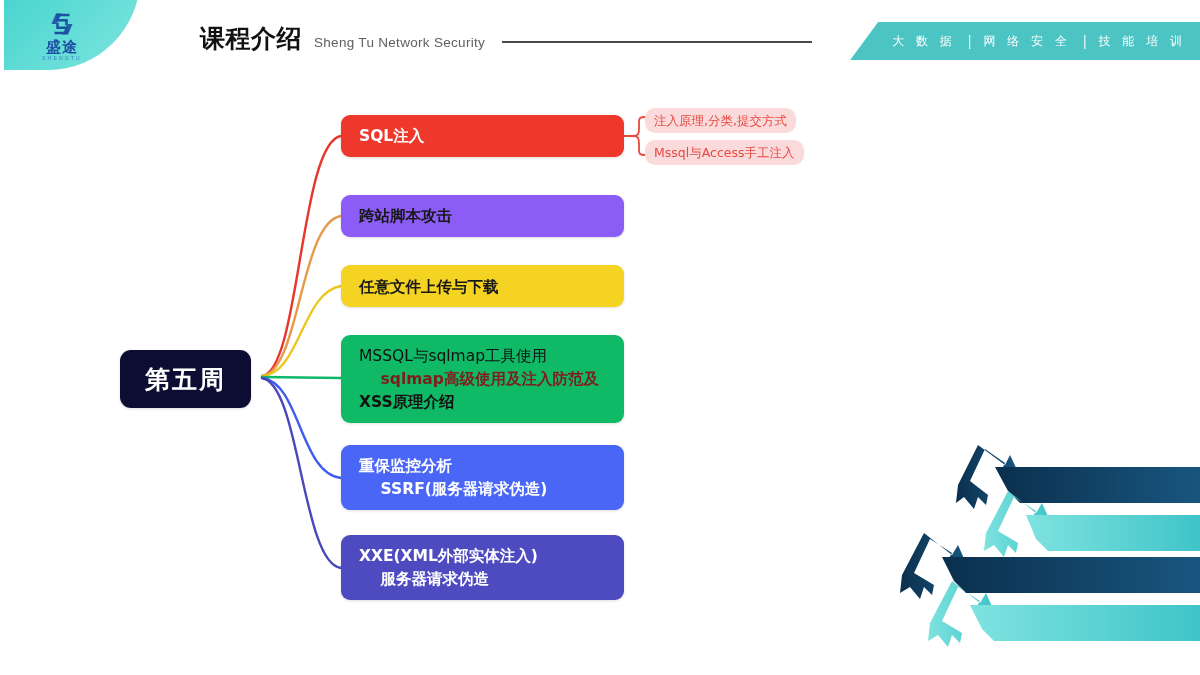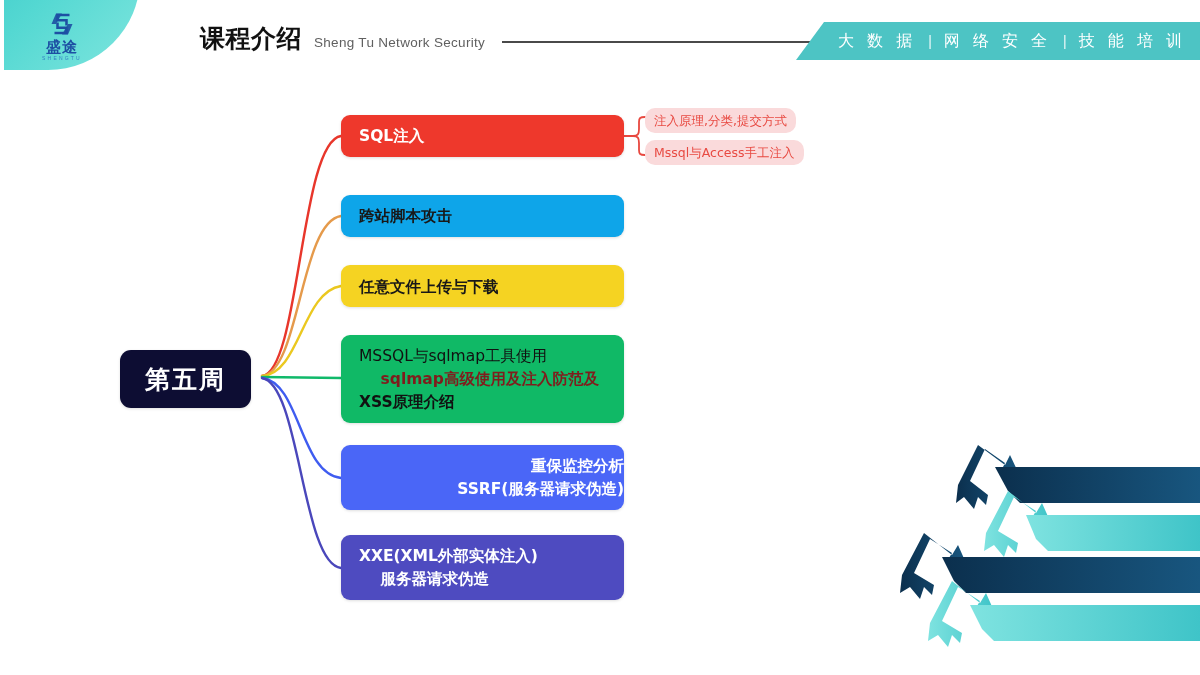--- a/index.html
+++ b/index.html
@@ -101,21 +101,21 @@
     height: 38px;
     background: #4dc4c4;
     display: flex;
     align-items: center;
     padding: 0 18px 0 42px;
     clip-path: polygon(28px 0, 100% 0, 100% 100%, 0 100%);
   }
   .nav-item {
     color: #ffffff;
     font-family: "DejaVu Sans", sans-serif;
-    font-size: 16px;
+    font-size: 12px;
     letter-spacing: 4px;
     white-space: nowrap;
   }
   .nav-sep {
     color: #ffffff;
     font-size: 14px;
     margin: 0 12px;
     opacity: .9;
   }
 
@@ -267,35 +267,35 @@
     <div class="node-line" style="color:#ffffff">SQL注入</div>
   </div>
 
   <div class="sub-node" id="sub-1" style="background: rgb(250, 218, 219);">
     <div class="node-line">注入原理,分类,提交方式</div>
   </div>
   <div class="sub-node" id="sub-2" style="background: rgb(250, 218, 219);">
     <div class="node-line">Mssql与Access手工注入</div>
   </div>
 
-  <div class="node branch-node" id="node-xss" style="background: #0ea5e9;">
+  <div class="node branch-node" id="node-xss" style="background: #8b5cf6;">
     <div class="node-line" style="color:#181818">跨站脚本攻击</div>
   </div>
 
   <div class="node branch-node" id="node-upload" style="background: rgb(245, 211, 34); font-family: Liberation Serif, serif;">
     <div class="node-line" style="color:#181818">任意文件上传与下载</div>
   </div>
 
   <div class="node branch-node" id="node-mssql" style="background: rgb(16, 185, 102);">
     <div class="node-line" style="color:#111111;font-weight:normal">MSSQL与sqlmap工具使用</div>
     <div class="node-line" style="color:#7f1d1d;white-space:pre">    sqlmap高级使用及注入防范及</div>
     <div class="node-line" style="color:#111111">XSS原理介绍</div>
   </div>
 
-  <div class="node branch-node" id="node-ssrf" style="background: rgb(74, 102, 247); align-items: flex-end;">
+  <div class="node branch-node" id="node-ssrf" style="background: rgb(74, 102, 247);">
     <div class="node-line" style="color:#ffffff">重保监控分析</div>
     <div class="node-line" style="color:#ffffff;white-space:pre">    SSRF(服务器请求伪造)</div>
   </div>
 
   <div class="node branch-node" id="node-xxe" style="background: rgb(78, 75, 192);">
     <div class="node-line" style="color:#ffffff">XXE(XML外部实体注入)</div>
     <div class="node-line" style="color:#ffffff;white-space:pre">    服务器请求伪造</div>
   </div>
 
   <svg id="deco-arrows" viewBox="0 0 310 250">

